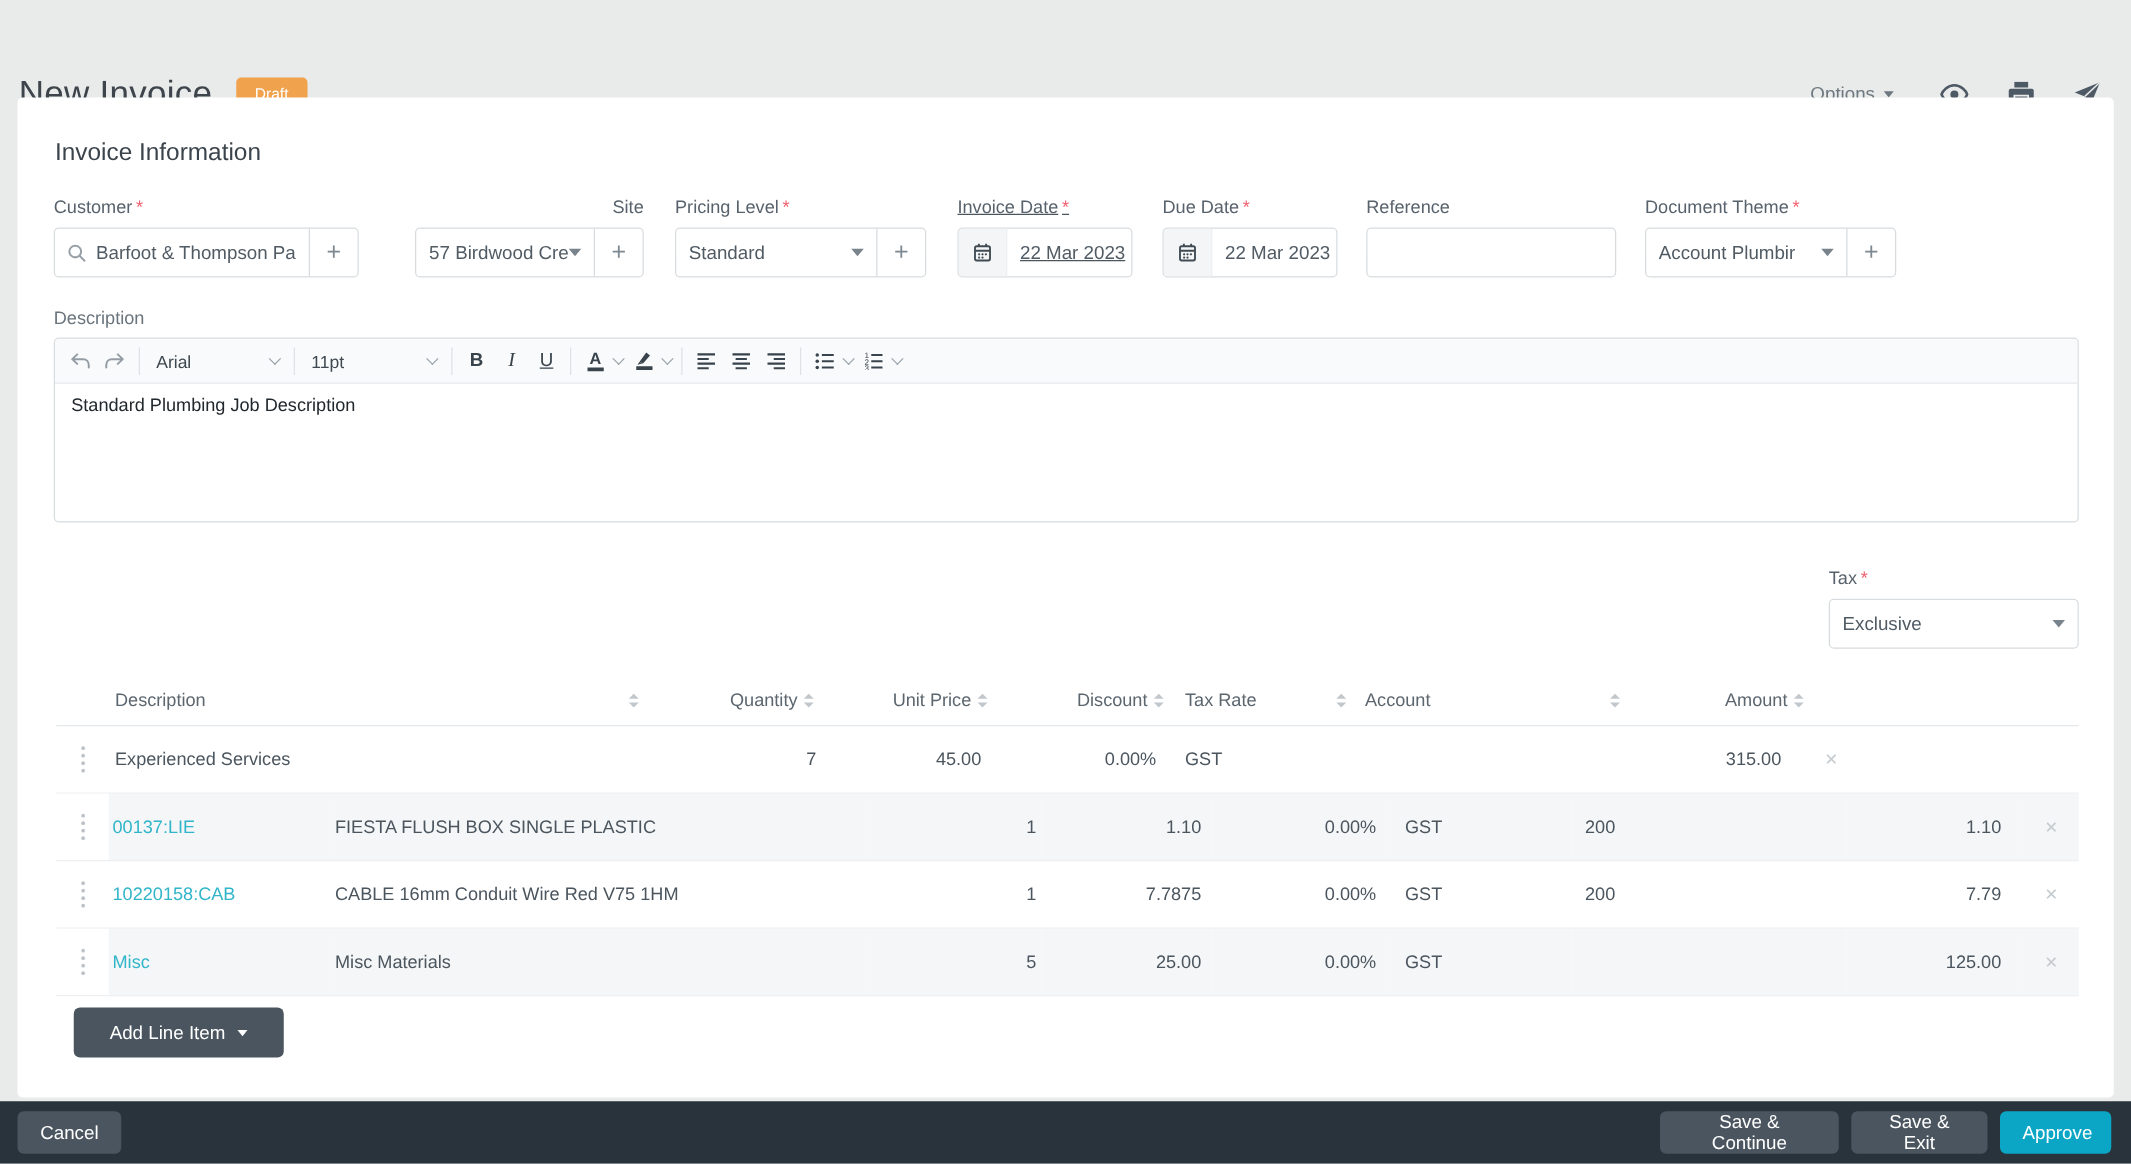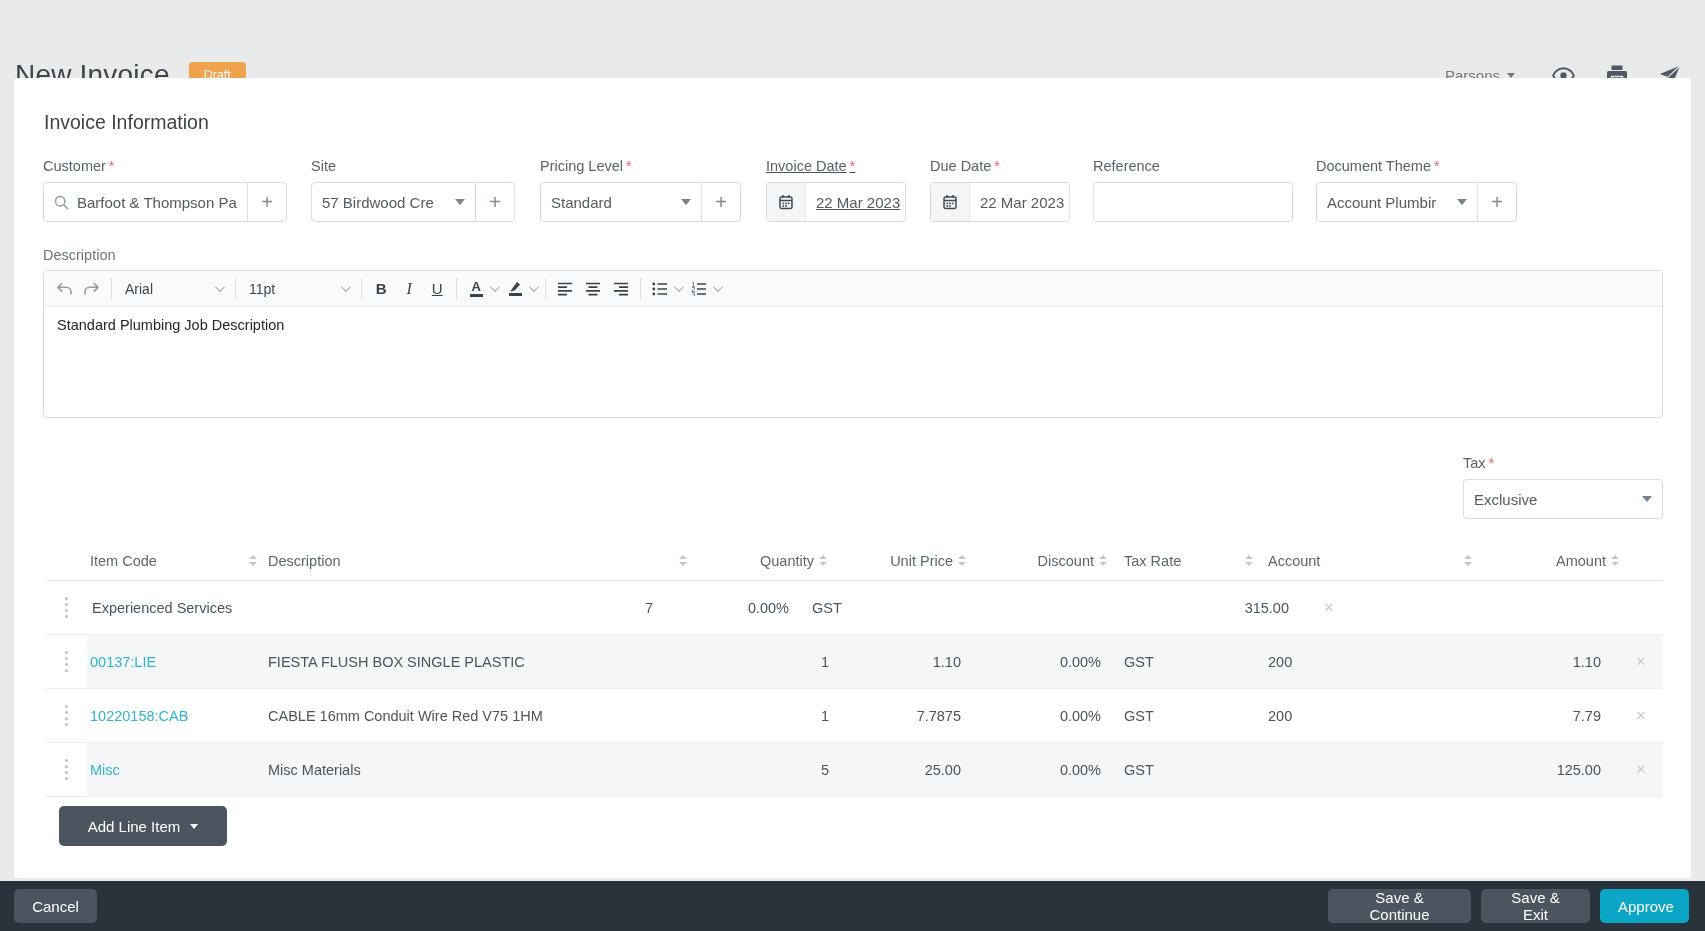--- a/index.html
+++ b/index.html
@@ -25,21 +25,21 @@
   .field-label { font-size:14.5px; color:#58626c; margin-bottom:8px; white-space:nowrap; }
   .req { color:#f05c6c; margin-left:3px; }
   .control { height:40px; border:1px solid #d8dcdf; border-radius:4px; background:#fff; display:flex; align-items:stretch; font-size:15px; color:#515b64; }
   .control .main { flex:1; display:flex; align-items:center; padding:0 10px; overflow:hidden; white-space:nowrap; position:relative; }
   .control .addon-plus { width:39px; border-left:1px solid #d8dcdf; display:flex; align-items:center; justify-content:center; color:#7f8992; font-size:20px; font-weight:300; cursor:pointer; }
   .control .addon-cal { width:39px; background:#f3f5f6; border-right:1px solid #e6eaec; border-radius:3px 0 0 3px; display:flex; align-items:center; justify-content:center; }
   .select-chevron { width:0; height:0; border-left:5px solid transparent; border-right:5px solid transparent; border-top:6px solid #79838c; margin-left:auto; }
   .search-ico { margin-right:8px; flex:none; display:flex; }
   input.text-input { border:none; outline:none; font-size:15px; color:#515b64; width:100%; font-family:"Liberation Sans",sans-serif; background:transparent; }
   .w-customer { width:244px; margin-right:24px; }
-  .w-site { width:204px; margin-right:25px; }
+  .w-site { width:204px; margin-right:25px;align-items:flex-end; }
   .w-pricing { width:201px; margin-right:25px; }
   .w-invdate { width:140px; margin-right:24px;text-decoration:underline; }
   .w-duedate { width:140px; margin-right:23px; }
   .w-reference { width:200px; margin-right:23px; }
   .w-theme { width:201px; }
 
   
   .desc-wrap { margin-top:25px; }
   .editor { border:1px solid #d8dcdf; border-radius:4px; height:148px; margin-top:7px; overflow:hidden; }
   .editor-toolbar { height:36px; background:#f8fafb; border-bottom:1px solid #e7ebee; display:flex; align-items:center; padding:0 6px; }
@@ -105,21 +105,21 @@
   svg { display:block; }
 </style>
 </head>
 <body>
 
 <div class="top-bar">
   <div class="page-title">New Invoice</div>
   <div class="badge-draft">Draft</div>
   <div class="top-right">
     <div class="options-btn">
-      <span>Parsons</span>
+      <span>Options</span>
       <span class="caret-down"></span>
     </div>
     <div class="top-icon">
       <svg width="23" height="17" viewBox="0 0 23 17">
           <path d="M11.5 1.2 C6 1.2 2.3 5.6 1.2 8.5 C2.3 11.4 6 15.8 11.5 15.8 C17 15.8 20.7 11.4 21.8 8.5 C20.7 5.6 17 1.2 11.5 1.2 Z" fill="none" stroke="#4d5964" stroke-width="2.1"></path>
           <circle cx="11.5" cy="8.5" r="3.2" fill="#4d5964"></circle>
         </svg>
     </div>
     <div class="top-icon">
       <svg width="22" height="21" viewBox="0 0 22 21">
@@ -374,27 +374,20 @@
           <span>Exclusive</span>
           <span class="select-chevron"></span>
         </div>
       </div>
     </div>
   </div>
 
   <div class="items-table">
     <div class="tr head">
       <div class="cell col-handle"></div>
-      <div class="cell col-code sb">
-        <span>Item Code</span>
-        <span class="sort-ico">
-            <span class="sort-up"></span>
-            <span class="sort-dn"></span>
-          </span>
-      </div>
       <div class="cell col-desc sb">
         <span>Description</span>
         <span class="sort-ico">
             <span class="sort-up"></span>
             <span class="sort-dn"></span>
           </span>
       </div>
       <div class="cell col-qty num-h" style="padding-right:6px;">
         <span>Quantity</span>
         <span class="sort-ico">
@@ -444,20 +437,21 @@
       <div class="cell col-handle">
           <span class="drag-dots">
             <i></i>
             <i></i>
             <i></i>
             <i></i>
           </span>
         </div>
       <div class="cell col-desc">Experienced Services</div>
       <div class="cell col-qty">7</div>
+      <div class="cell col-price">45.00</div>
       <div class="cell col-disc">0.00%</div>
       <div class="cell col-tax">GST</div>
       <div class="cell col-acct"></div>
       <div class="cell col-amt">315.00</div>
       <div class="cell col-del">
           <span class="del-x">✕</span>
         </div>
     </div>
 
     <div class="tr row stripe">

